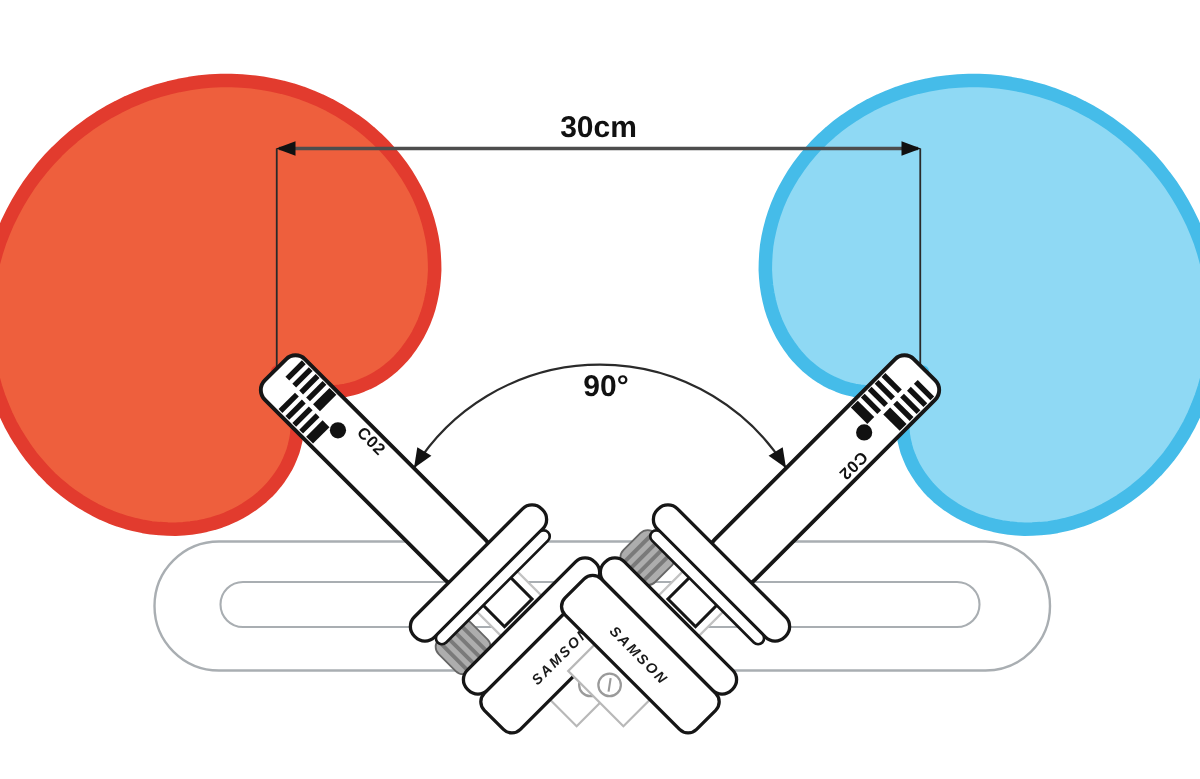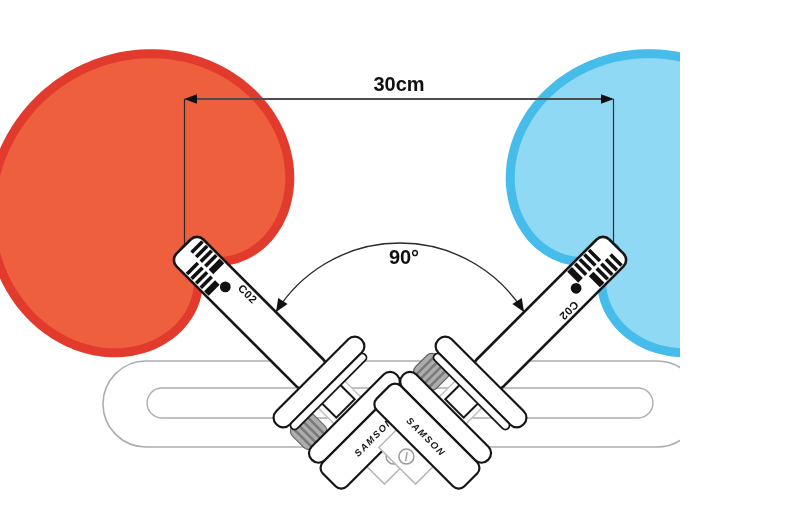--- a/index.html
+++ b/index.html
@@ -1,16 +1,16 @@
 <!DOCTYPE html>
 <html><head>
 <meta charset="utf-8">
 <style>
   html,body{margin:0;padding:0;background:#fff;}
-  .stage{position:relative;width:680px;height:519px;background:#fff;overflow:hidden;
+  .stage{position:relative;width:800px;height:519px;background:#fff;overflow:hidden;
          font-family:"Liberation Sans", sans-serif;}
   svg{display:block;width:800px;height:519px;}
   text{font-family:"Liberation Sans", sans-serif;}
   .dim-label{font-size:20px;font-weight:bold;fill:#111;}
   .mic-label{font-size:11px;font-weight:bold;fill:#111;letter-spacing:.5px;}
   .brand-label{font-size:9.5px;font-weight:bold;font-style:italic;fill:#1a1a1a;letter-spacing:1.5px;}
 </style>
 </head>
 <body>
 

